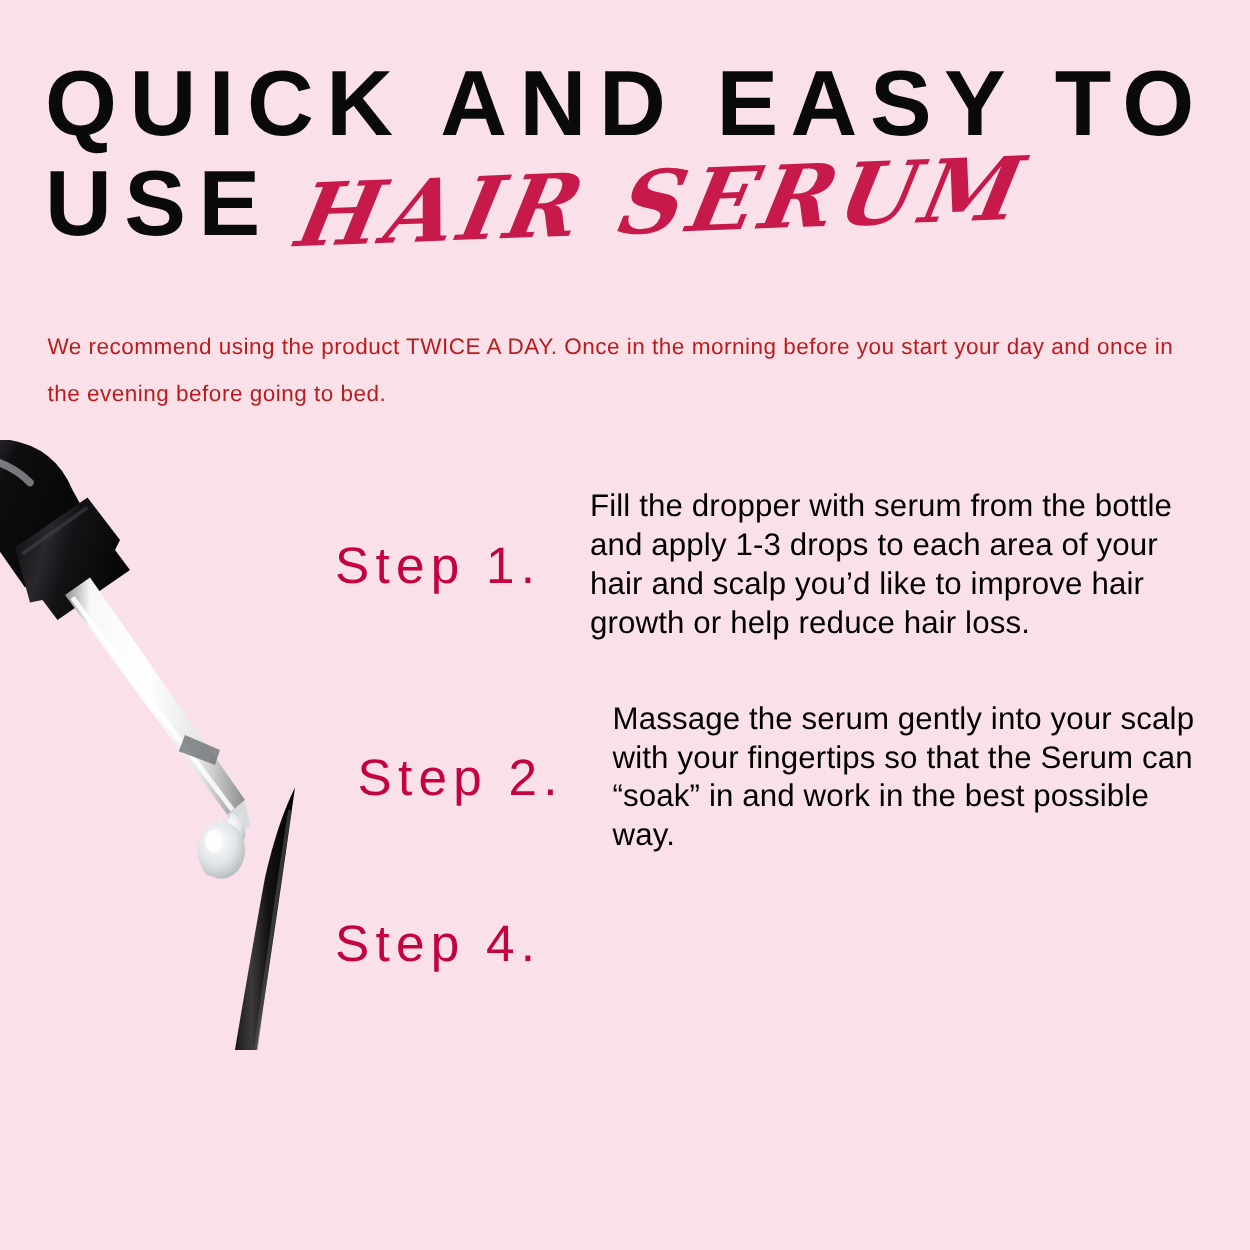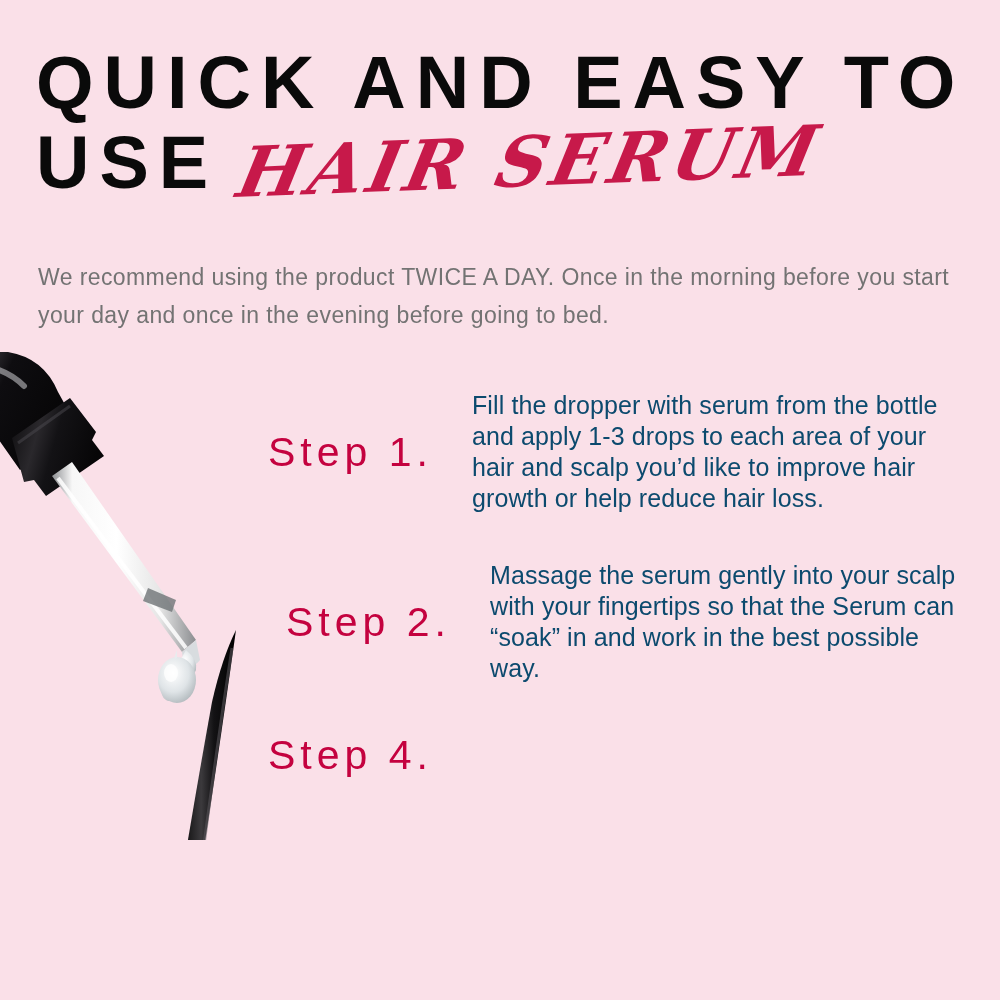--- a/index.html
+++ b/index.html
@@ -70,24 +70,24 @@
     transform-origin: left bottom;
   }
 
   
   .subtitle {
     position: absolute;
     left: 38px;
     top: 258px;
     width: 928px;
     font-family: "Liberation Sans", sans-serif;
-    font-size: 23px;
+    font-size: 18px;
     line-height: 38px;
     letter-spacing: 0.4px;
-    color: #737373;
+    color: #b91c1c;
   }
 
   
   .steps {
     position: absolute;
     left: 268px;
     top: 390px;
     width: 700px;
   }
   .step-row {
@@ -103,21 +103,21 @@
     letter-spacing: 5px;
     color: #c4023f;
     white-space: nowrap;
   }
   .step-text {
     flex: 1 1 auto;
     font-family: "Liberation Sans", sans-serif;
     font-size: 25px;
     line-height: 31px;
     letter-spacing: 0.1px;
-    color: #0c4a6e;
+    color: #000000;
     padding-left: 4px;
   }
   #step-row-1 { margin-bottom: 46px; }
   #step-row-2 { margin-bottom: 48px; margin-left: 18px; }
   #step-row-3 { margin-bottom: 0; }
 
   
   .illustration {
     position: absolute;
     left: 0;

